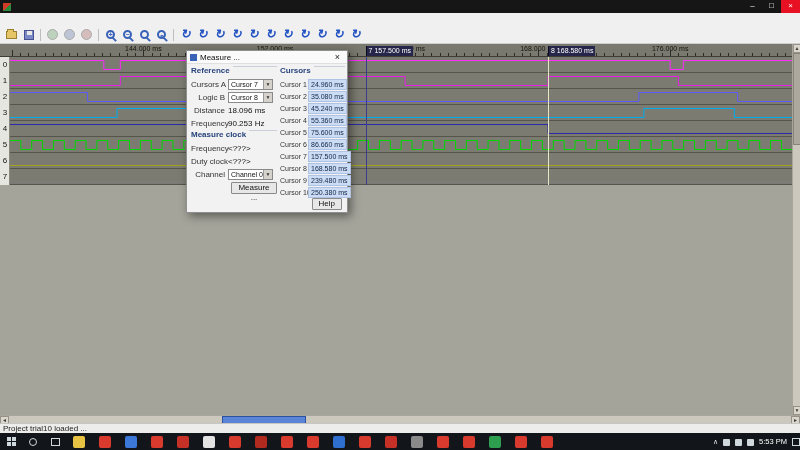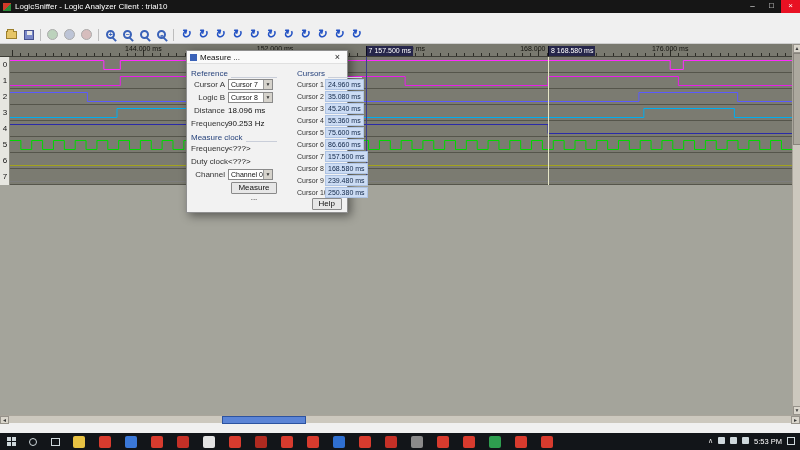--- a/index.html
+++ b/index.html
@@ -62,22 +62,22 @@
   .statusbar{position:absolute;left:0;top:423px;width:800px;height:10px;background:#ededeb;border-top:1px solid #c6c6c4;font-size:8px;line-height:10px;color:#222;padding-left:3px}
 
   
   .dialog{position:absolute;left:186px;top:50px;width:162px;height:163px;background:#f2f2f2;border:1px solid #8f8f8f;box-shadow:3px 3px 9px rgba(0,0,0,.45);font-size:8px;color:#111}
   .dlg-title{height:13px;background:#fafafa;border-bottom:1px solid #e0e0e0;display:flex;align-items:center;padding:0 2px}
   .dlg-icon{width:7px;height:7px;background:#3a62b8;margin:0 3px 0 1px;flex:0 0 auto}
   .dlg-title-text{font-size:8px}
   .dlg-x{margin-left:auto;width:15px;text-align:center;font-size:9px;line-height:13px;color:#222}
   .dlg-body{position:relative;width:100%;height:149px}
   .col-left{position:absolute;left:4px;top:2px;width:86px}
-  .col-right{position:absolute;left:110px;top:2px;width:65px}
-  .sec-header{height:12px;display:flex;align-items:flex-end;font-weight:normal;color:#27437c}
+  .col-right{position:absolute;left:93px;top:2px;width:65px}
+  .sec-header{height:12px;display:flex;align-items:flex-start;font-weight:bold;color:#27437c}
   .sec-header span{white-space:nowrap}
   .sec-header::after{content:"";flex:1;height:1px;background:#c9ced9;margin-left:3px}
   .frow{display:flex;align-items:center;height:13px}
   .flabel{width:37px;text-align:right;padding-right:3px;color:#333;white-space:nowrap;flex:0 0 auto}
   .fvalue{color:#111;white-space:nowrap}
   .combo{width:45px;height:11px;background:#fff;border:1px solid #8a8a8a;display:flex;align-items:center;flex:0 0 auto}
   .combo-text{flex:1;padding-left:2px;font-size:7px;white-space:nowrap;overflow:hidden}
   .combo-btn{width:9px;height:9px;background:#d6d3cc;border-left:1px solid #9a9a9a;font-size:5px;line-height:9px;text-align:center;color:#333}
   .combo-btn::before{content:"▼"}
   .btn{display:inline-block;background:#e7e7e7;border:1px solid #8a8a8a;border-radius:1px;font-size:8px;height:12px;line-height:10px;padding:0 6px;color:#111}
@@ -89,34 +89,33 @@
 
   
   .taskbar{position:absolute;left:0;top:433px;width:800px;height:17px;background:#121519;display:flex;align-items:center;color:#e8e8e8}
   .tb-start,.tb-btn{width:22px;height:17px;display:flex;align-items:center;justify-content:center;flex:0 0 auto}
   .win-logo{display:grid;grid-template-columns:4px 4px;grid-template-rows:4px 4px;gap:1px}
   .win-logo i{background:#cfd8dc}
   .ring{width:8px;height:8px;border:1.5px solid #cfd8dc;border-radius:50%}
   .tv{width:9px;height:8px;border:1px solid #cfd8dc}
   .tb-apps{display:flex;align-items:center;flex:0 0 auto}
   .tb-app{width:12px;height:12px;margin:0 7px;border-radius:2px;flex:0 0 auto}
-  .tb-tray{margin-left:auto;display:flex;align-items:flex-start;gap:5px;padding-right:5px}
+  .tb-tray{margin-left:auto;display:flex;align-items:flex-end;gap:5px;}
   .tray-caret{font-size:7px;color:#e8e8e8}
   .tray-ico{width:7px;height:7px;background:#cfd8dc;border-radius:1px}
   .tb-time{font-size:7.5px;color:#fff;white-space:nowrap}
   .tray-notif{width:8px;height:8px;border:1px solid #cfd8dc}
 </style>
 </head>
 <body>
 
 <div class="screen">
 
   <div class="titlebar">
     <span class="app-icon"></span>
-    <span class="title-text">LogicSniffer - Logic Analyzer Client : trial10</span>
     <span class="win-btns">
       <span class="wbtn">–</span>
       <span class="wbtn">□</span>
       <span class="wbtn close">×</span>
     </span>
   </div>
 
 
   <div class="toolbar">
     <span class="tbtn">
@@ -327,34 +326,37 @@
       <span class="vs-arrow down">▼</span>
     </div>
   </div>
 
   <div class="hscroll">
     <span class="hs-arrow left">◄</span>
     <span class="hs-thumb"></span>
     <span class="hs-arrow right">►</span>
   </div>
 
+  <div class="statusbar">
+    <span>Project trial10 loaded ...</span>
+  </div>
 
   <div class="dialog">
     <div class="dlg-title">
       <span class="dlg-icon"></span>
       <span class="dlg-title-text">Measure ...</span>
       <span class="dlg-x">×</span>
     </div>
     <div class="dlg-body">
       <div class="col-left">
         <div class="sec-header">
             <span>Reference</span>
           </div>
         <div class="frow">
-          <span class="flabel">Cursor A</span>
+          <span class="flabel">Cursors A</span>
           <span class="combo">
             <span class="combo-text">Cursor 7</span>
             <span class="combo-btn"></span>
           </span>
         </div>
         <div class="frow">
           <span class="flabel">Logic B</span>
           <span class="combo">
             <span class="combo-text">Cursor 8</span>
             <span class="combo-btn"></span>

